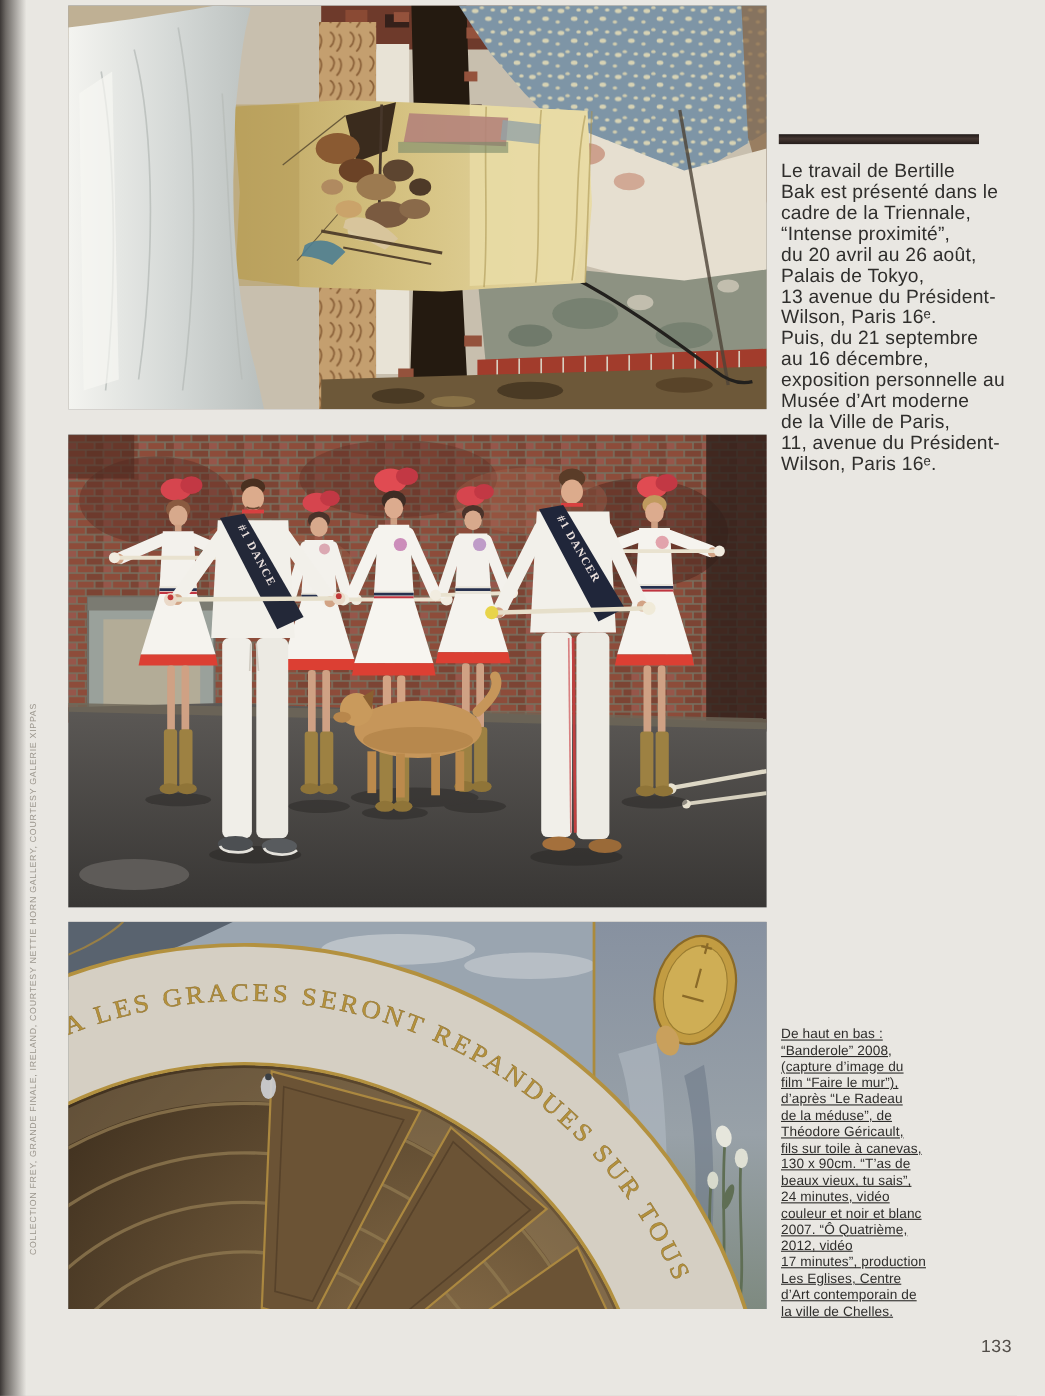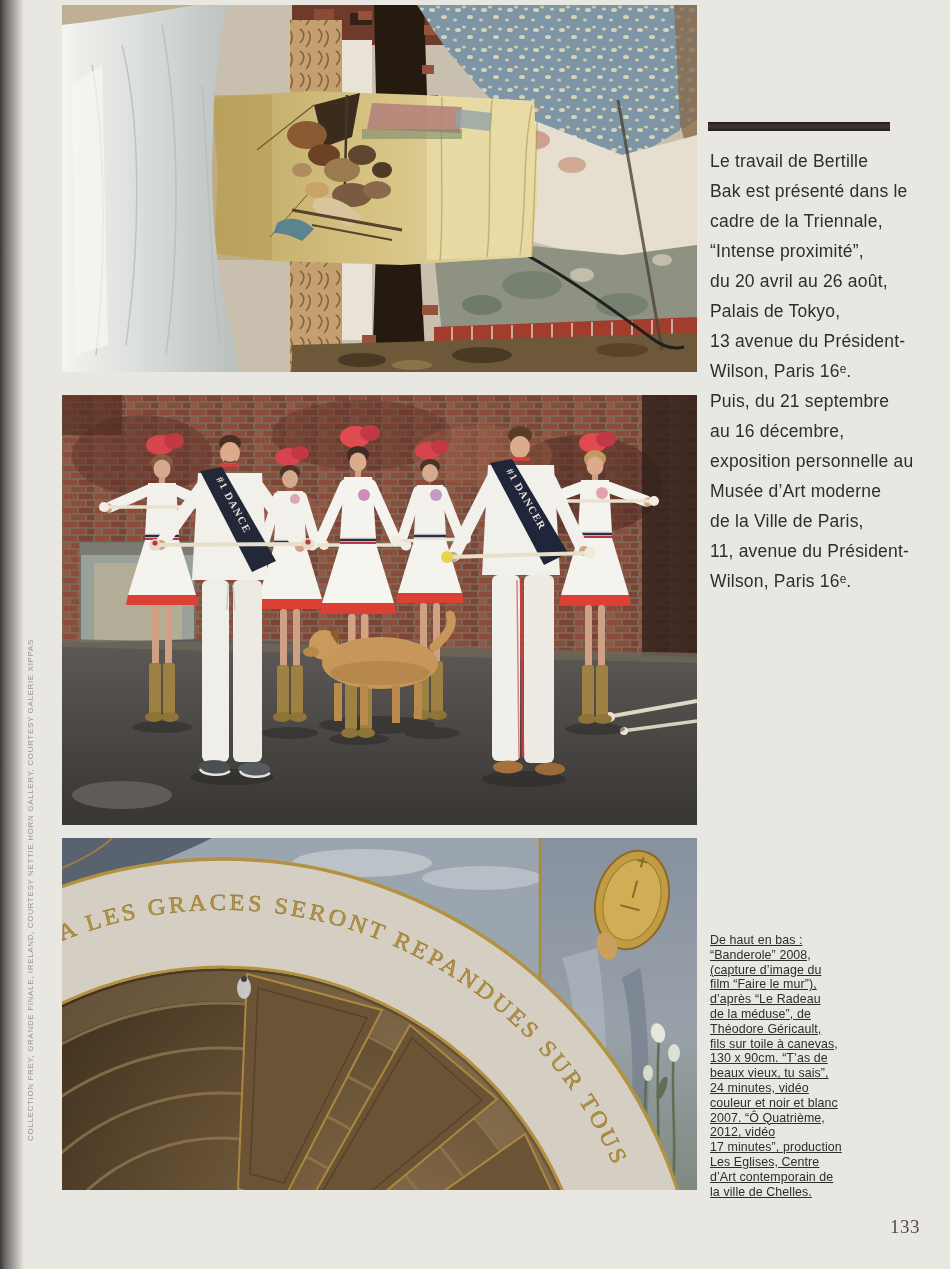--- a/index.html
+++ b/index.html
@@ -8,28 +8,28 @@
   .gutter-shadow{position:absolute;left:0;top:0;width:24px;height:1269px;
         background:linear-gradient(to right,#3c3836 0%,#6e6a66 22%,rgba(233,231,226,0) 100%);}
   .photo{position:absolute;overflow:hidden;background:#888;}
   .photo svg{display:block;}
   #photo-top{left:62px;top:5px;width:635px;height:367px;}
   #photo-middle{left:62px;top:395px;width:635px;height:430px;}
   #photo-bottom{left:62px;top:838px;width:635px;height:352px;}
   .accent-bar{position:absolute;left:708px;top:122px;width:182px;height:9px;
         background:linear-gradient(to bottom,#201a18,#453732 45%,#241d1a);}
   .info-text{position:absolute;left:710px;top:146px;width:236px;
-        font-size:17.5px;line-height:30px;letter-spacing:.2px;color:#2f2e2c;white-space:pre-line;}
+        font-size:17.5px;line-height:19px;letter-spacing:.2px;color:#2f2e2c;white-space:pre-line;}
   .caption-text{position:absolute;left:710px;top:933px;width:232px;
         font-size:12.4px;line-height:14.8px;letter-spacing:.1px;color:#2e2d2b;white-space:pre-line;text-decoration:underline;}
   .credit-vertical{position:absolute;left:-238px;top:884px;width:540px;height:12px;
         transform:rotate(-90deg);transform-origin:50% 50%;
         font-size:8px;letter-spacing:.65px;color:#9a958c;text-align:center;white-space:nowrap;}
   .page-number{position:absolute;left:860px;top:1216px;width:60px;text-align:right;
-        font-size:19px;color:#514d48;letter-spacing:.5px;font-family:Liberation Serif, serif;}
+        font-size:16px;color:#514d48;letter-spacing:.5px;}
 </style>
 </head>
 <body>
 
 <div class="page">
 
   <div class="gutter-shadow"></div>
 
   <div class="photo" id="photo-top">
     <svg width="635" height="367" viewBox="0 0 635 367">

